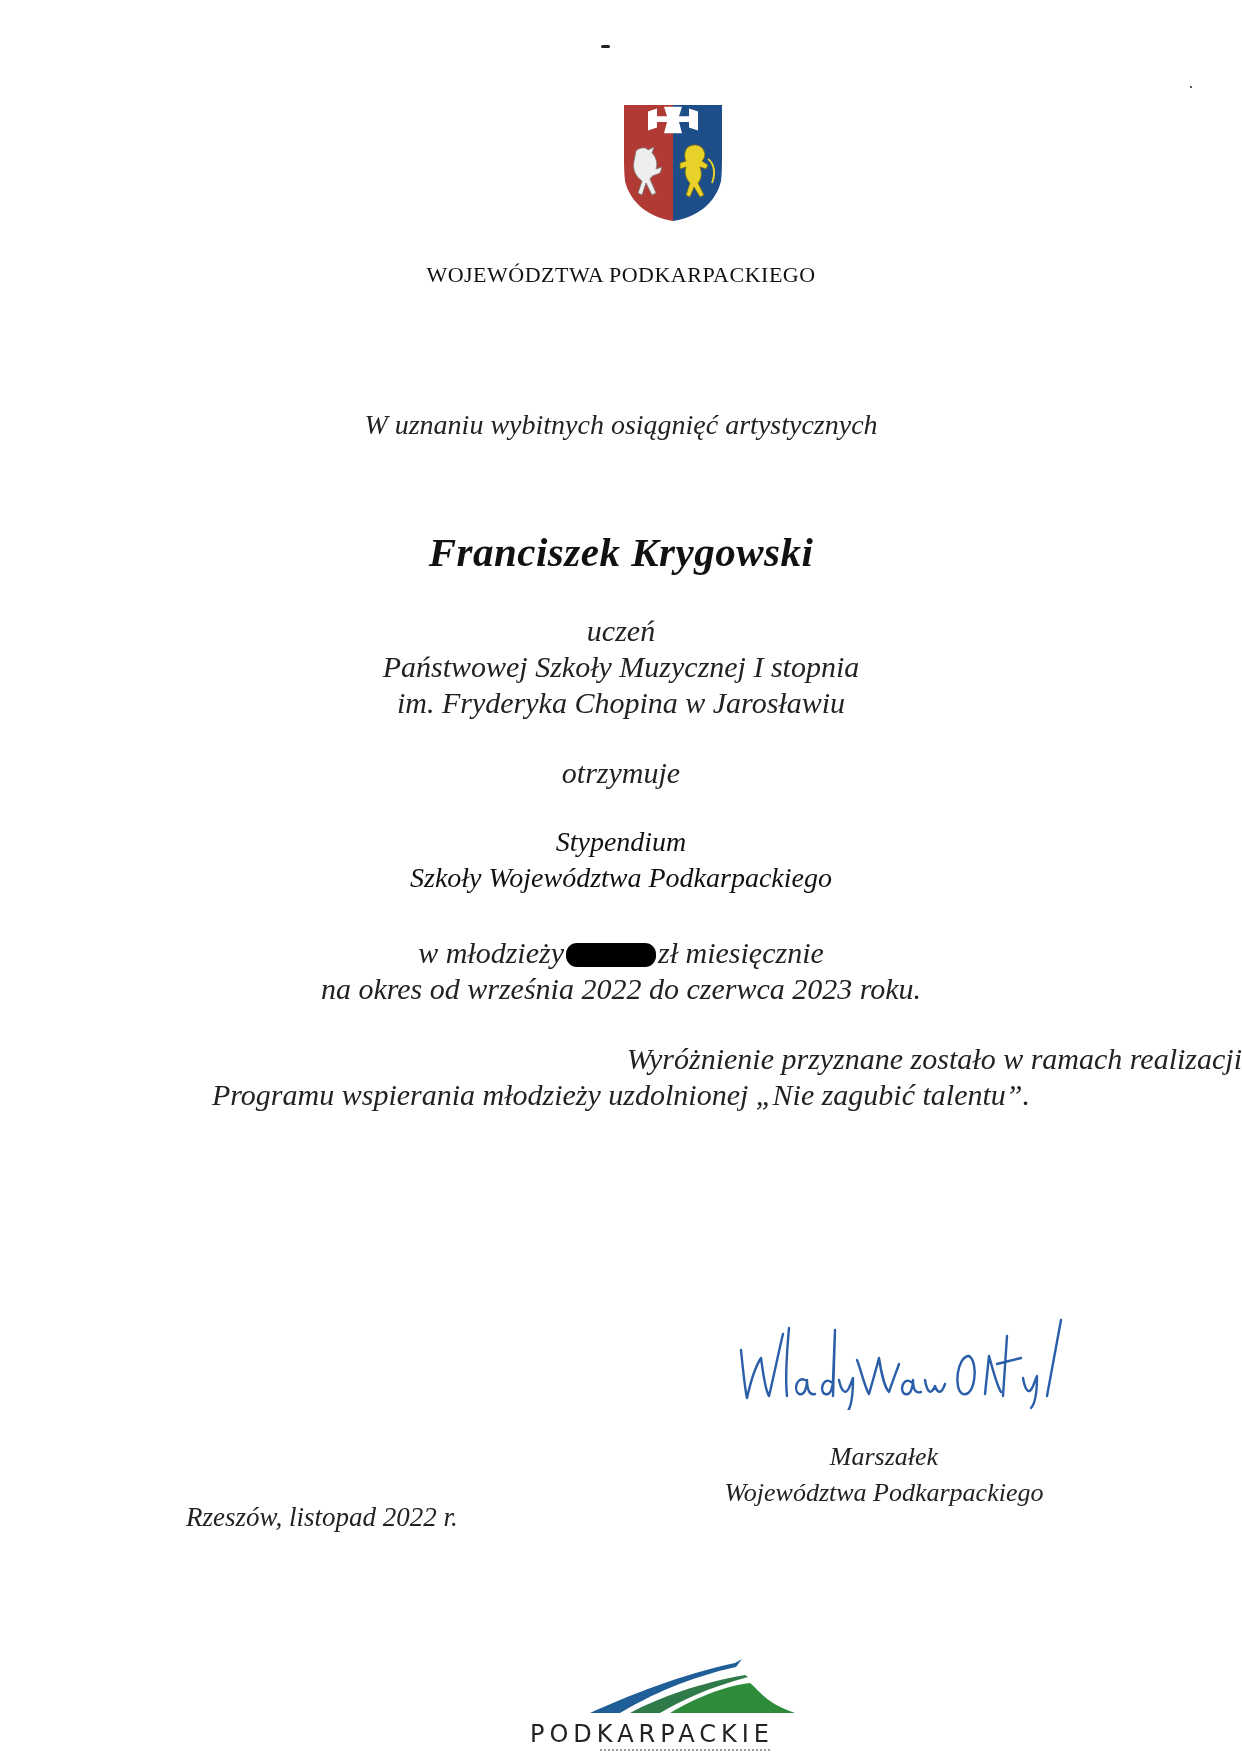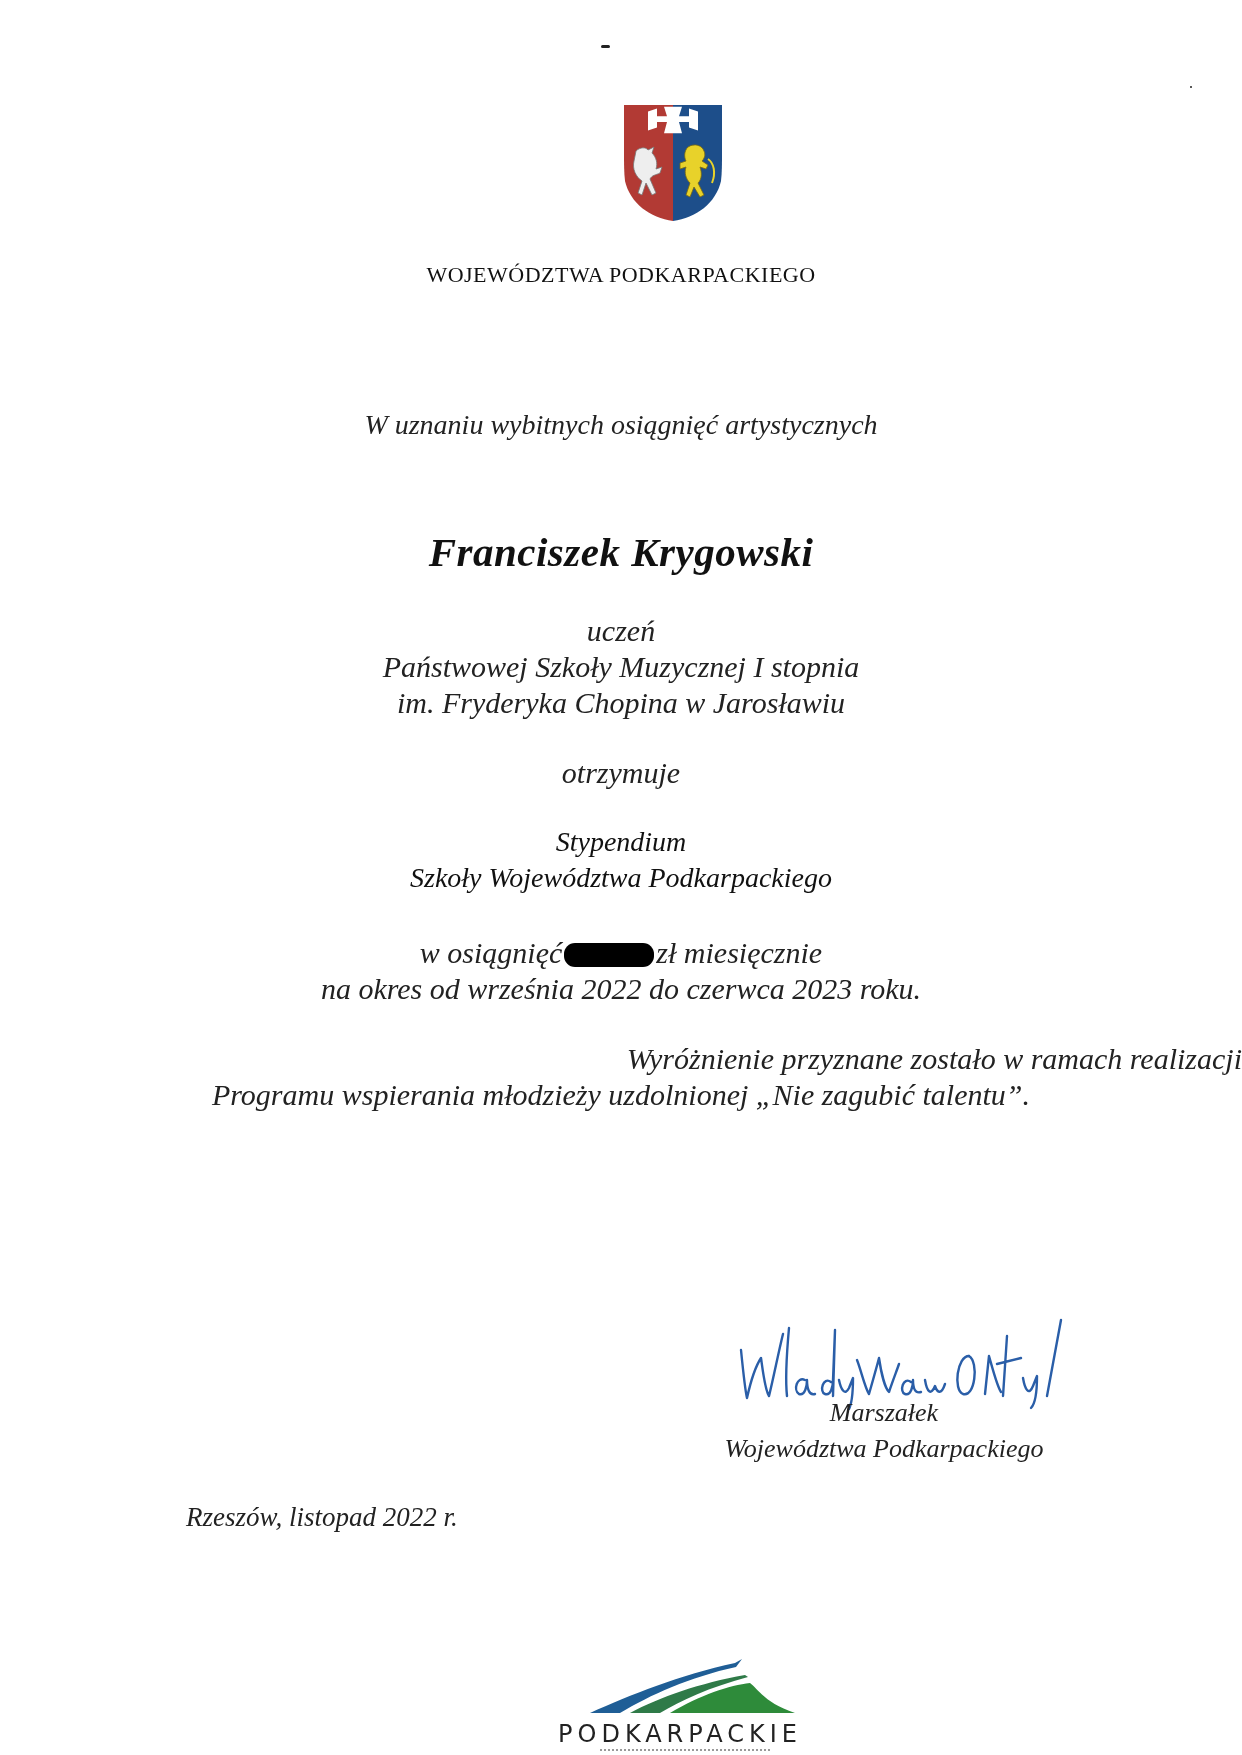--- a/index.html
+++ b/index.html
@@ -15,25 +15,25 @@
   .hdr2 { top: 262px; font-size: 22px; letter-spacing: 0.5px; font-family: "Liberation Serif", serif; color: #111; }
 
   .intro { top: 409px; font-size: 28px; color: #222; }
   .name { top: 528px; font-size: 41px; font-weight: bold; color: #111; letter-spacing: 0.5px; }
   .line { font-size: 30px; color: #222; }
   .bold-it { font-weight: normal; font-size: 28px; color: #111; }
 
   .redact { display: inline-block; width: 90px; height: 24px; background: #000; border-radius: 11px; vertical-align: -4px; margin: 0 2px; }
 
   .sig { position: absolute; left: 735px; top: 1300px; width: 340px; height: 110px; }
-  .sigtitle { position: absolute; left: 704px; width: 360px; text-align: center; font-size: 26px; color: #222; }
+  .sigtitle { position: absolute; left: 704px; width: 360px; text-align: center; font-size: 26px; color: #222; margin-top: 44px; }
   .date { position: absolute; left: 186px; top: 1502px; font-size: 27px; color: #222; }
 
   .logo { position: absolute; left: 560px; top: 1655px; width: 245px; height: 60px; }
-  .logotext { position: absolute; left: 530px; top: 1720px; width: 300px; text-align: center; font-family: "DejaVu Sans", sans-serif; font-size: 24px; letter-spacing: 5px; color: #222; }
+  .logotext { position: absolute; left: 530px; top: 1720px; width: 300px; font-family: "DejaVu Sans", sans-serif; font-size: 24px; letter-spacing: 5px; color: #222; }
   .tagline { position: absolute; left: 600px; top: 1749px; width: 170px; height: 2px; border-top: 2px dotted #999; }
 </style>
 </head>
 <body>
 
 <div class="page">
 
   <div class="speck" style="left:601px;top:45px;width:9px;height:3px;"></div>
   <div class="speck" style="left:1190px;top:86px;width:2px;height:2px;"></div>
 
@@ -58,21 +58,21 @@
   <div class="center it line" style="top:614px;">uczeń</div>
   <div class="center it line" style="top:650px;">Państwowej Szkoły Muzycznej I stopnia</div>
   <div class="center it line" style="top:686px;">im. Fryderyka Chopina w Jarosławiu</div>
 
   <div class="center it line" style="top:756px;">otrzymuje</div>
 
   <div class="center it bold-it" style="top:826px;">Stypendium</div>
   <div class="center it bold-it" style="top:862px;">Szkoły Województwa Podkarpackiego</div>
 
   <div class="center it line" style="top:936px;">
-    <span>w osiągnięć</span><span class="redact"></span><span>zł miesięcznie</span>
+    <span>w młodzieży</span><span class="redact"></span><span>zł miesięcznie</span>
   </div>
   <div class="center it line" style="top:972px;">na okres od września 2022 do czerwca 2023 roku.</div>
 
   <div class="center it line" style="top:1042px;text-align:right;">Wyróżnienie przyznane zostało w ramach realizacji</div>
   <div class="center it line" style="top:1078px;">Programu wspierania młodzieży uzdolnionej „Nie zagubić talentu”.</div>
 
   <svg class="sig" viewBox="0 0 340 110">
     <g fill="none" stroke="#2a5ea8" stroke-width="2.4" stroke-linecap="round" stroke-linejoin="round">
       <path d="M6 50 C8 70 10 90 12 98 C16 80 22 64 26 58 C28 72 30 90 34 96 C38 80 44 50 48 34"></path>
       <path d="M54 28 C52 50 50 78 52 96"></path>

